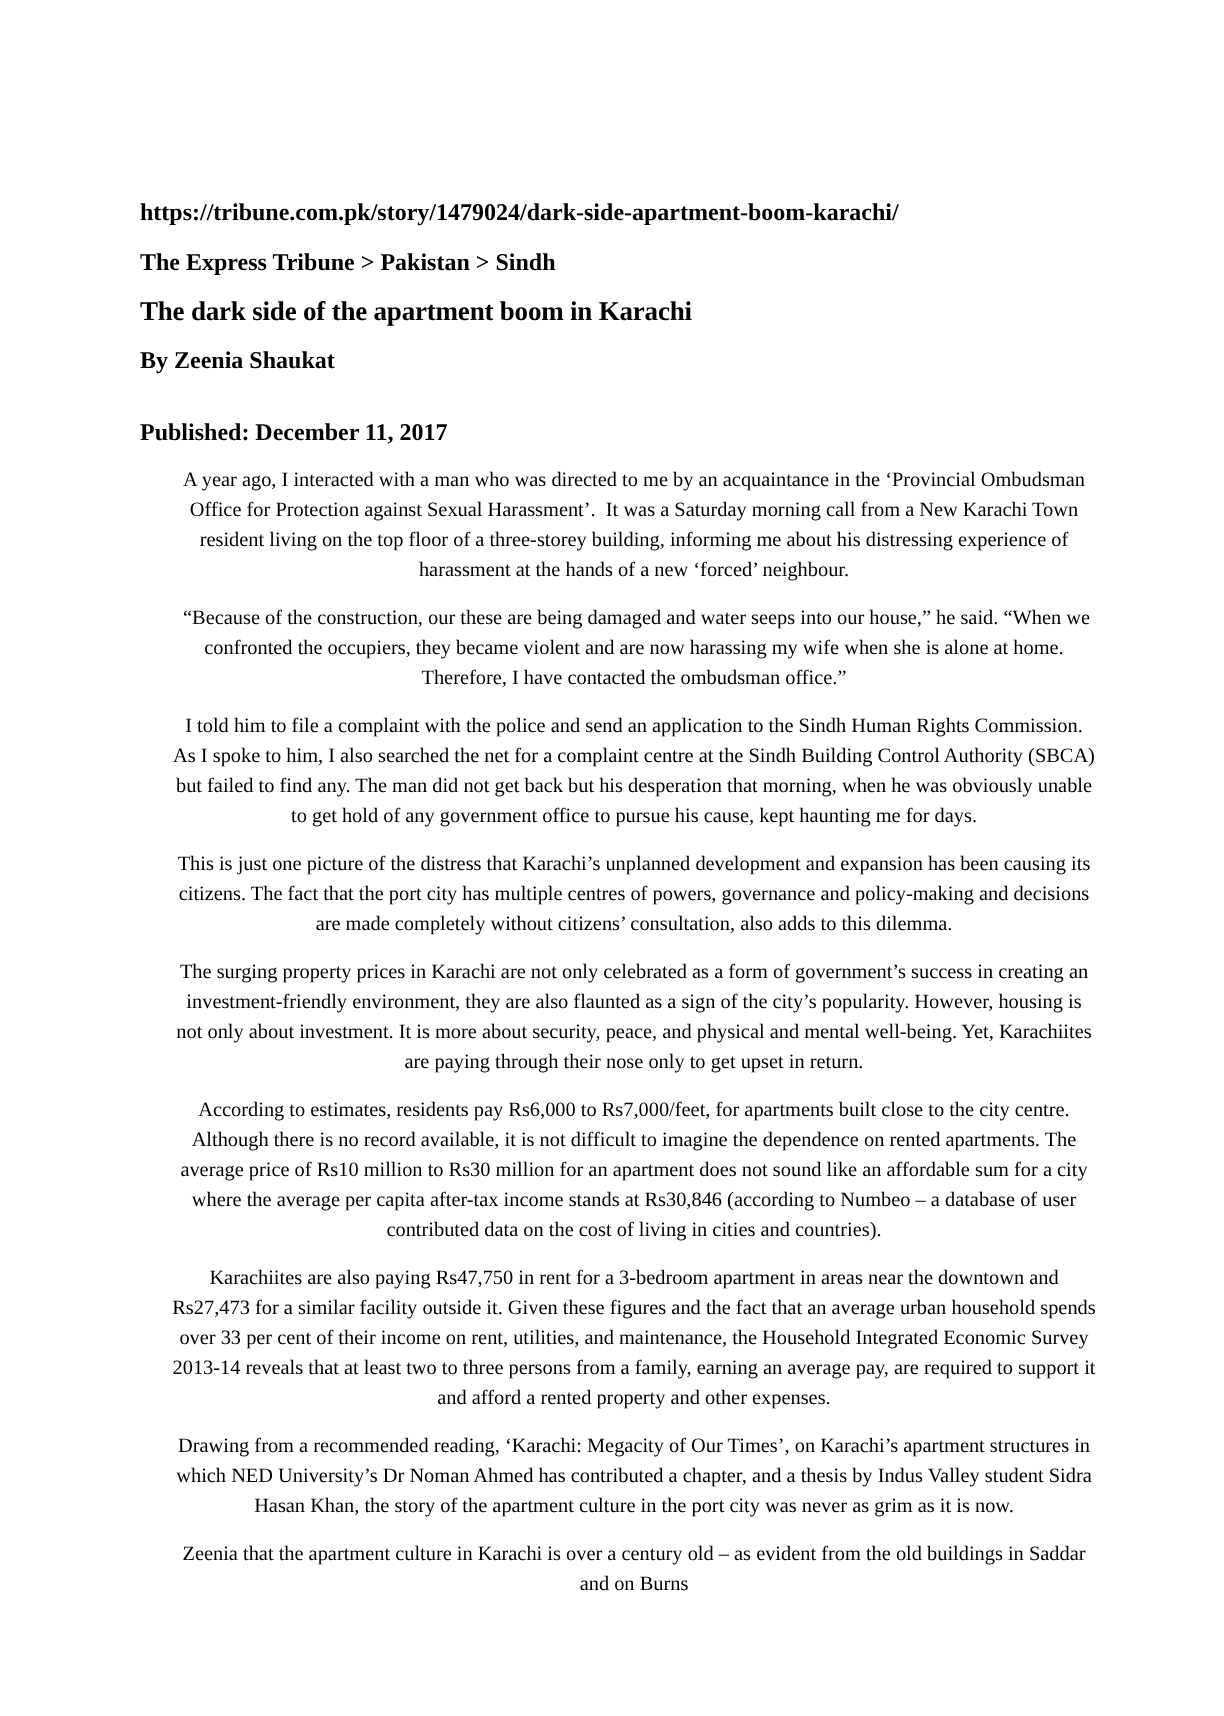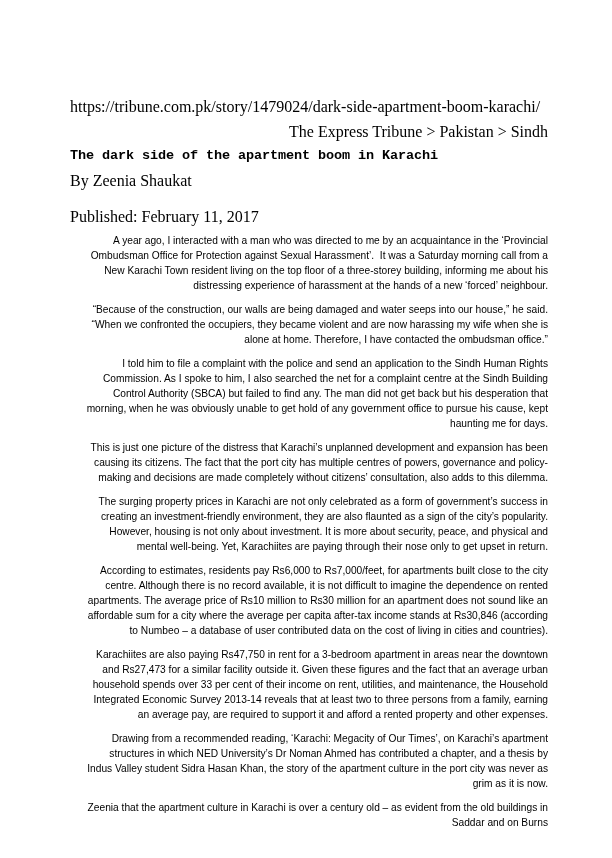--- a/index.html
+++ b/index.html
@@ -13,65 +13,65 @@
     height: 858px;
     box-sizing: border-box;
     background: #ffffff;
     color: #000000;
     padding: 99px 64px 0 70px;
     overflow: hidden;
     font-family: "Liberation Serif", "DejaVu Serif", serif;
   }
   .meta-line {
     font-family: "Liberation Serif", "DejaVu Serif", serif;
-    font-size: 16px;
+    font-size: 12px;
     line-height: 15px;
-    font-weight: normal;
+    font-weight: bold;
     white-space: pre-wrap;
   }
   .url-line        { margin: 0 0 10px 0; }
-  .breadcrumb-line { margin: 0 0 7px 0; text-align: right; }
+  .breadcrumb-line { margin: 0 0 7px 0; }
   .article-title {
-    font-family: Liberation Mono, monospace;
+    font-family: Liberation Serif, serif;
     font-size: 13.5px;
     line-height: 20px;
     font-weight: bold;
     letter-spacing: -0.1px;
     margin: 0 0 7px 0;
   }
   .byline-line     { margin: 0 0 21px 0; }
   .published-line  { margin: 0 0 9px 0; }
   .article-body p {
-    font-family: Liberation Sans, sans-serif;
+    font-family: Liberation Serif, serif;
     font-size: 10.2px;
     line-height: 15px;
     font-weight: normal;
     margin: 0 0 9px 16px;
     white-space: pre-wrap;
-    text-align: right;
+    text-align: center;
   }
 </style>
 </head>
 <body>
 
 <div class="page">
 
   <div class="meta-line url-line">https://tribune.com.pk/story/1479024/dark-side-apartment-boom-karachi/</div>
 
   <div class="meta-line breadcrumb-line">The Express Tribune &gt; Pakistan &gt; Sindh</div>
 
   <h1 class="article-title">The dark side of the apartment boom in Karachi</h1>
 
   <div class="meta-line byline-line">By Zeenia Shaukat</div>
 
-  <div class="meta-line published-line">Published: February 11, 2017</div>
+  <div class="meta-line published-line">Published: December 11, 2017</div>
 
   <div class="article-body">
     <p>A year ago, I interacted with a man who was directed to me by an acquaintance in the ‘Provincial Ombudsman Office for Protection against Sexual Harassment’.  It was a Saturday morning call from a New Karachi Town resident living on the top floor of a three-storey building, informing me about his distressing experience of harassment at the hands of a new ‘forced’ neighbour.</p>
-    <p> “Because of the construction, our walls are being damaged and water seeps into our house,” he said. “When we confronted the occupiers, they became violent and are now harassing my wife when she is alone at home. Therefore, I have contacted the ombudsman office.”</p>
+    <p> “Because of the construction, our these are being damaged and water seeps into our house,” he said. “When we confronted the occupiers, they became violent and are now harassing my wife when she is alone at home. Therefore, I have contacted the ombudsman office.”</p>
     <p>I told him to file a complaint with the police and send an application to the Sindh Human Rights Commission. As I spoke to him, I also searched the net for a complaint centre at the Sindh Building Control Authority (SBCA) but failed to find any. The man did not get back but his desperation that morning, when he was obviously unable to get hold of any government office to pursue his cause, kept haunting me for days.</p>
     <p>This is just one picture of the distress that Karachi’s unplanned development and expansion has been causing its citizens. The fact that the port city has multiple centres of powers, governance and policy-making and decisions are made completely without citizens’ consultation, also adds to this dilemma.</p>
     <p>The surging property prices in Karachi are not only celebrated as a form of government’s success in creating an investment-friendly environment, they are also flaunted as a sign of the city’s popularity. However, housing is not only about investment. It is more about security, peace, and physical and mental well-being. Yet, Karachiites are paying through their nose only to get upset in return.</p>
     <p>According to estimates, residents pay Rs6,000 to Rs7,000/feet, for apartments built close to the city centre. Although there is no record available, it is not difficult to imagine the dependence on rented apartments. The average price of Rs10 million to Rs30 million for an apartment does not sound like an affordable sum for a city where the average per capita after-tax income stands at Rs30,846 (according to Numbeo – a database of user contributed data on the cost of living in cities and countries).</p>
     <p>Karachiites are also paying Rs47,750 in rent for a 3-bedroom apartment in areas near the downtown and Rs27,473 for a similar facility outside it. Given these figures and the fact that an average urban household spends over 33 per cent of their income on rent, utilities, and maintenance, the Household Integrated Economic Survey 2013-14 reveals that at least two to three persons from a family, earning an average pay, are required to support it and afford a rented property and other expenses.</p>
     <p>Drawing from a recommended reading, ‘Karachi: Megacity of Our Times’, on Karachi’s apartment structures in which NED University’s Dr Noman Ahmed has contributed a chapter, and a thesis by Indus Valley student Sidra Hasan Khan, the story of the apartment culture in the port city was never as grim as it is now.</p>
     <p>Zeenia that the apartment culture in Karachi is over a century old – as evident from the old buildings in Saddar and on Burns</p>
   </div>
 
 </div>

